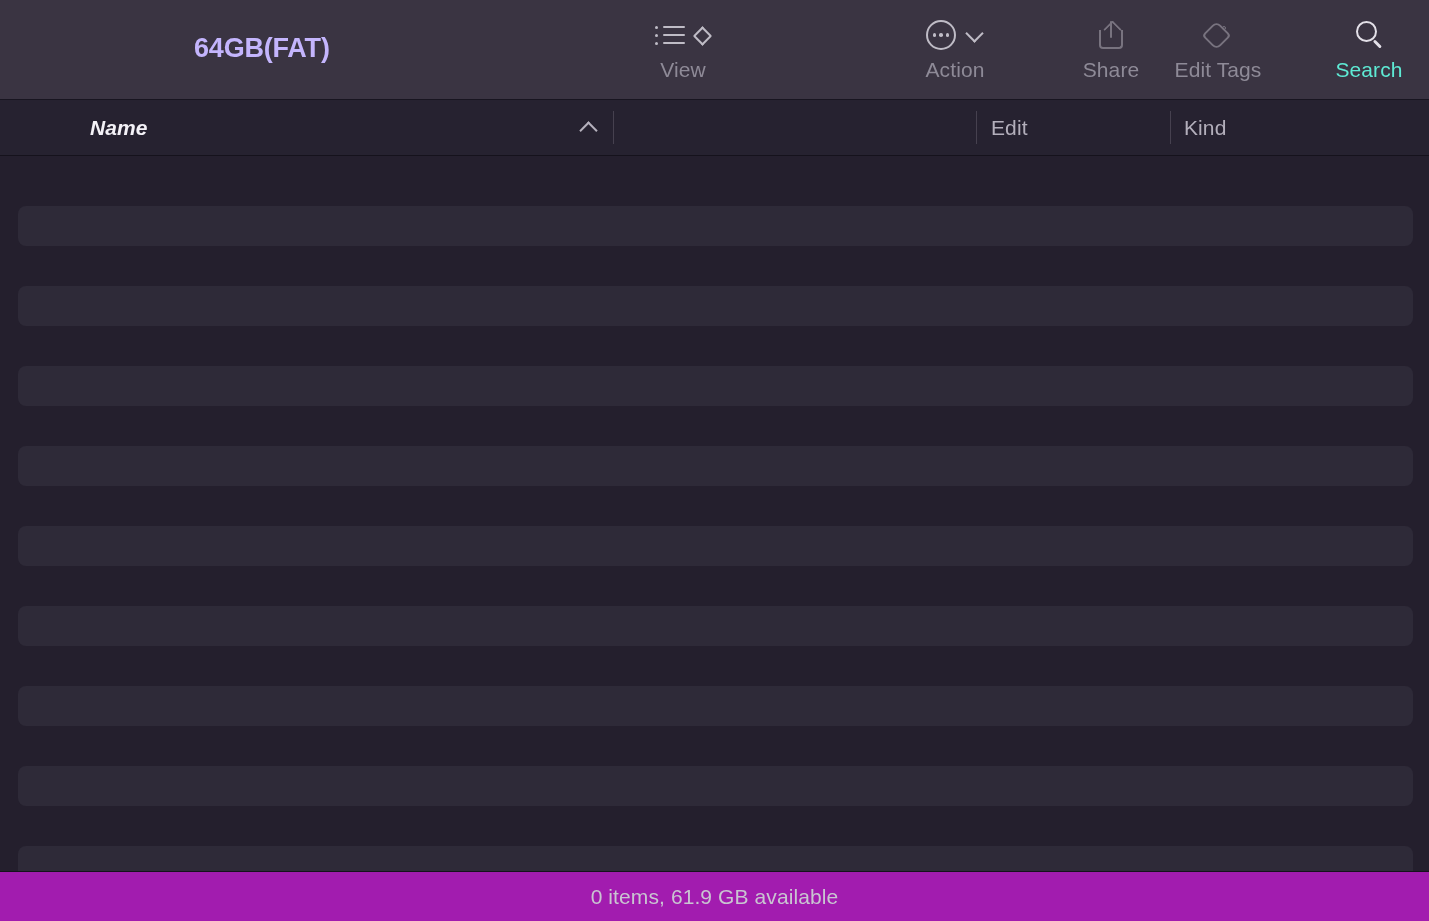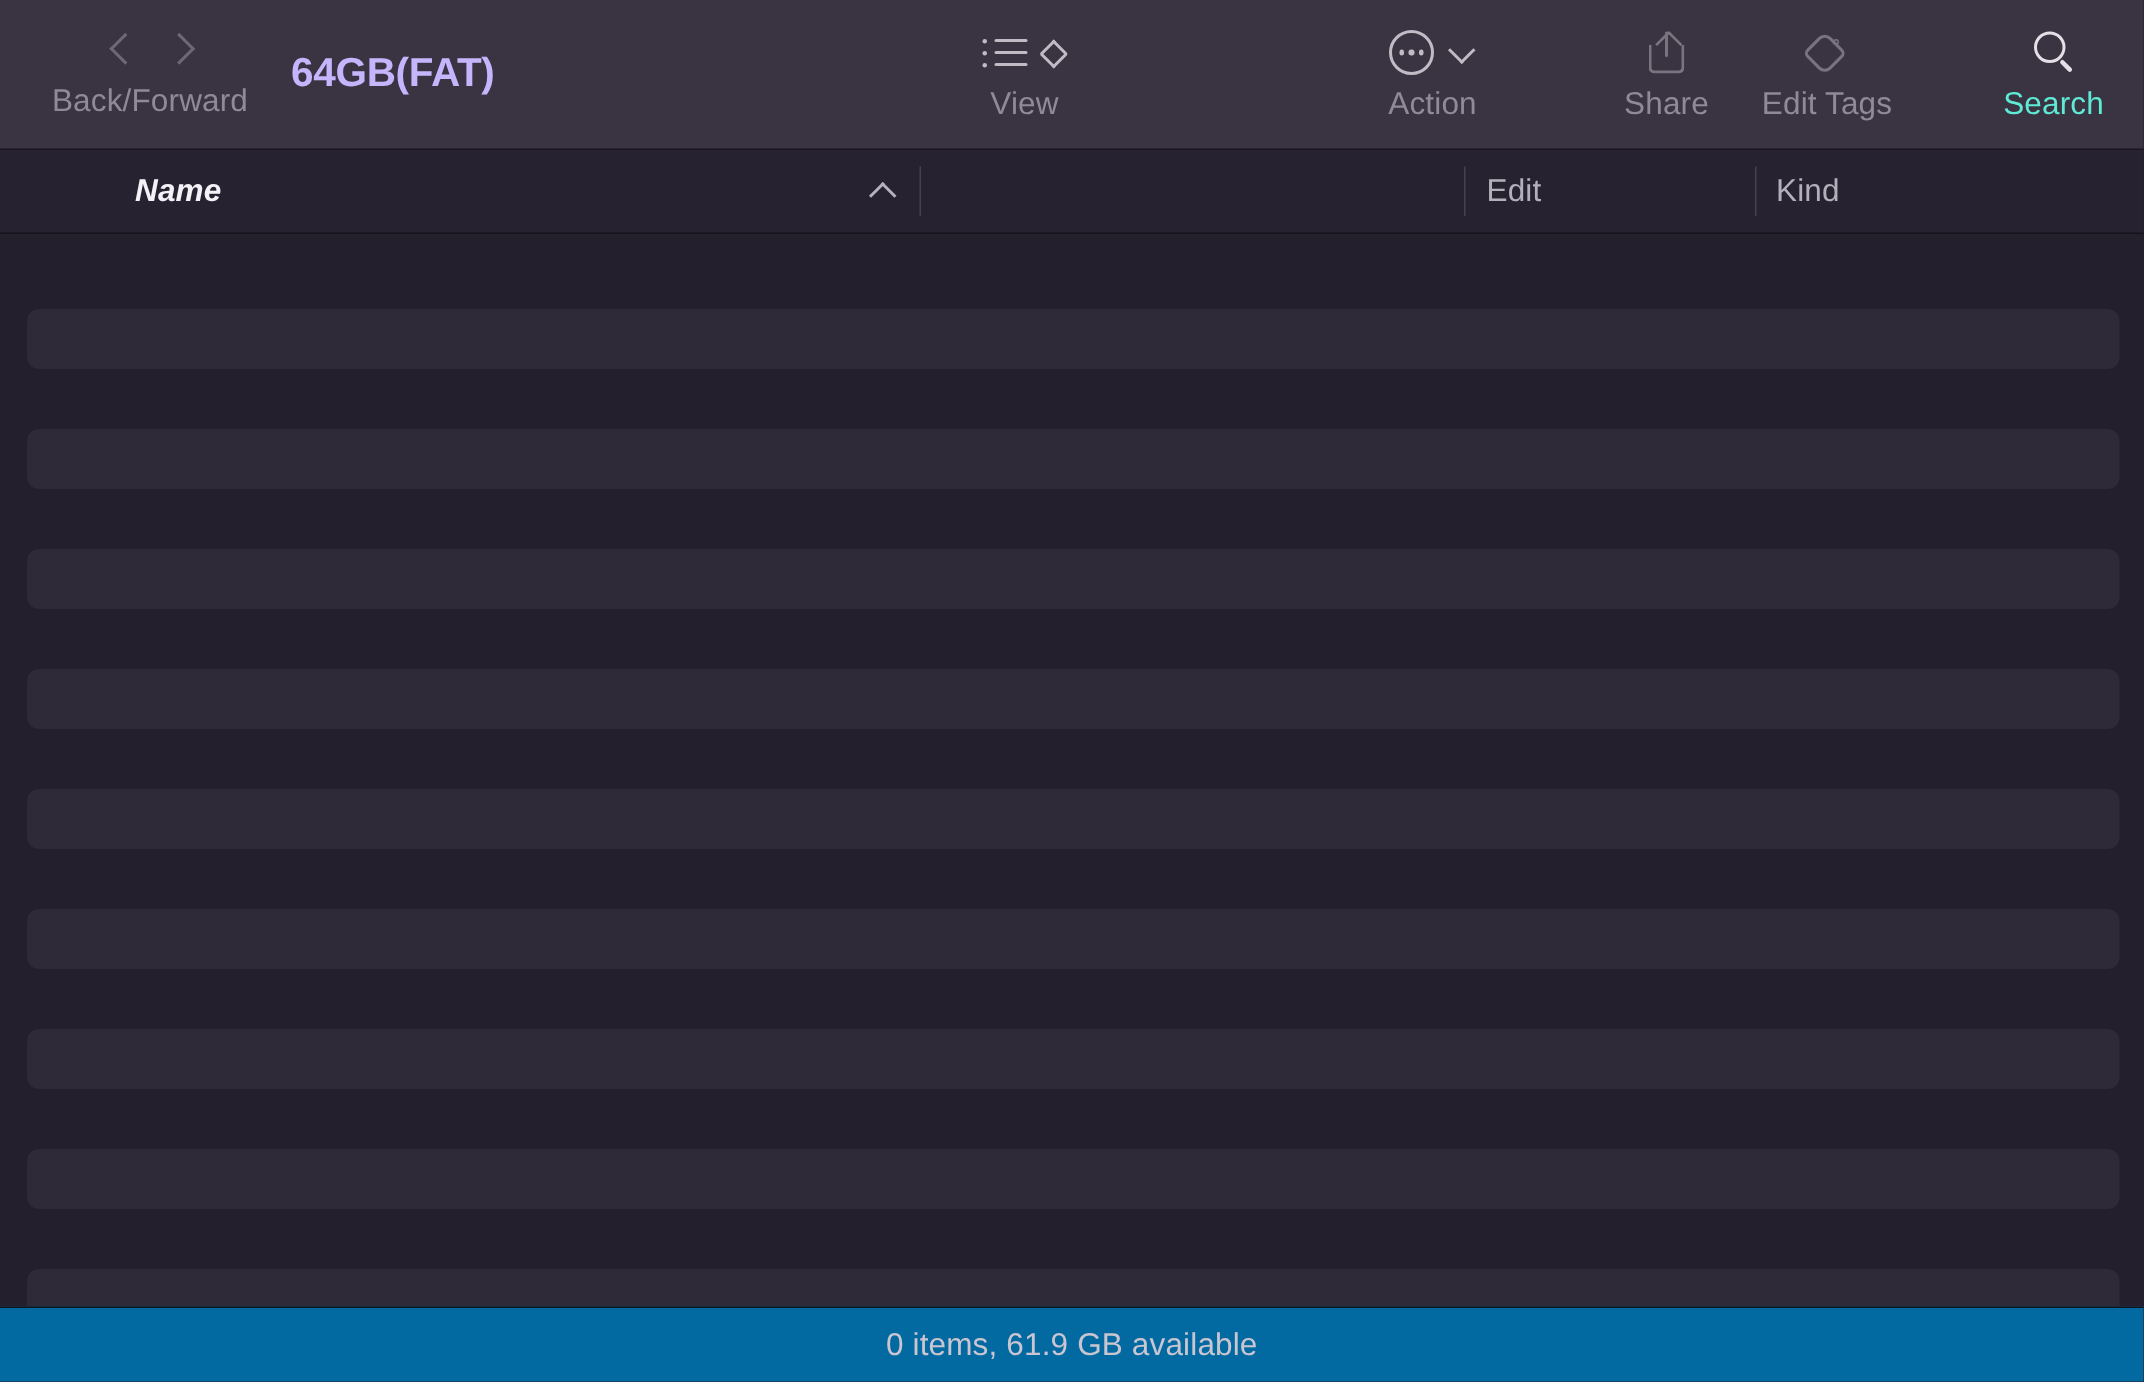--- a/index.html
+++ b/index.html
@@ -335,21 +335,21 @@
     background: #2e2a38;
     border-radius: 8px;
     box-sizing: border-box;
   }
 
   
   .status-bar {
     position: relative;
     height: 50px;
     flex: 0 0 50px;
-    background: #0369a1;
+    background: #a21caf;
     border-top: 1px solid #15121c;
     display: flex;
     align-items: center;
     justify-content: center;
     box-sizing: border-box;
     user-select: none;
   }
   .status-text {
     font-size: 21px;
     color: #c9c5d1;
@@ -357,27 +357,20 @@
     white-space: nowrap;
   }
 </style>
 </head>
 <body>
 
 <div id="finder-window">
 
   <div class="toolbar">
 
-    <div class="tb-item" id="nav-group">
-      <div class="tb-icons">
-        <span class="chev left"></span>
-        <span class="chev right"></span>
-      </div>
-      <span class="tb-label label-dim">Back/Forward</span>
-    </div>
 
     <div id="window-title">64GB(FAT)</div>
 
     <div class="tb-item" id="view-group">
       <div class="tb-icons">
         <span class="icon-list">
           <i class="dot r0"></i>
             <i class="bar r0"></i>
           <i class="dot r1"></i>
             <i class="bar r1"></i>

